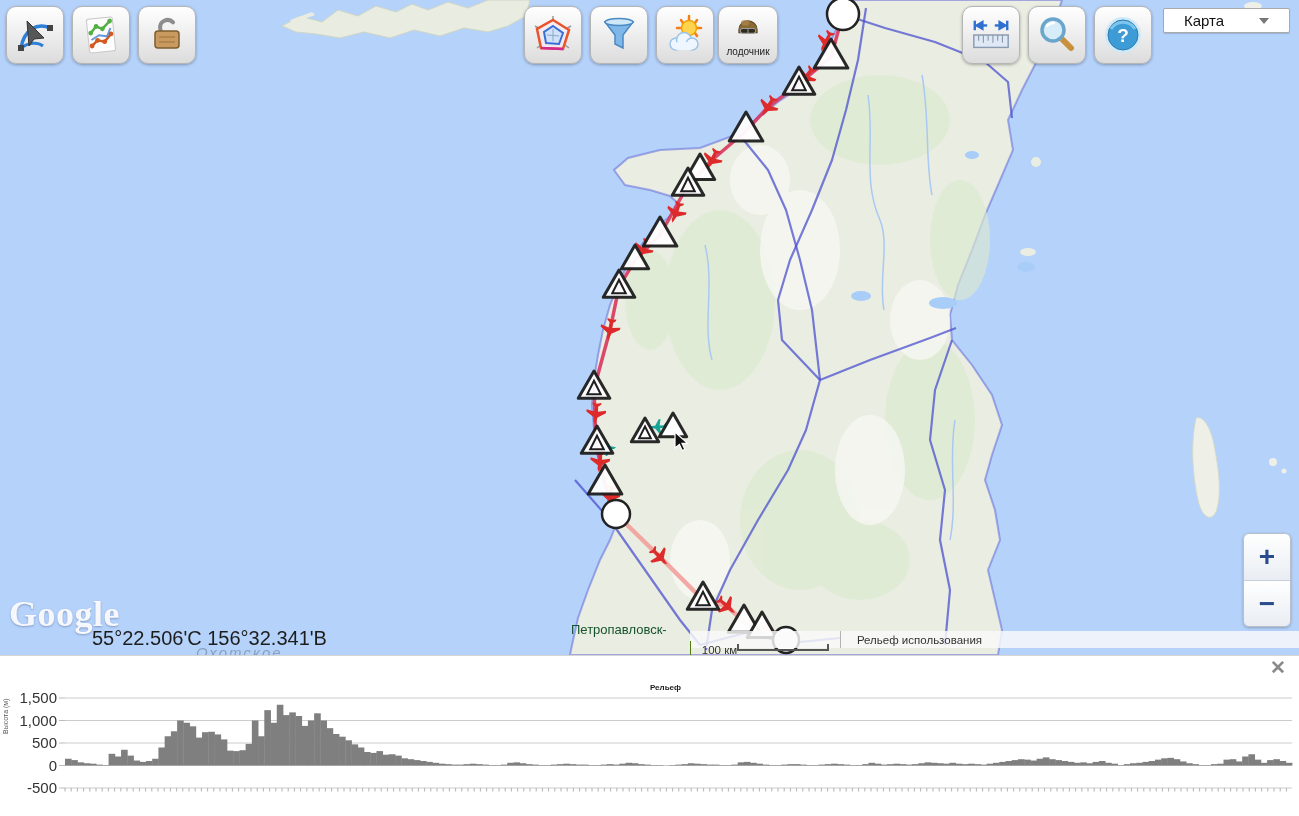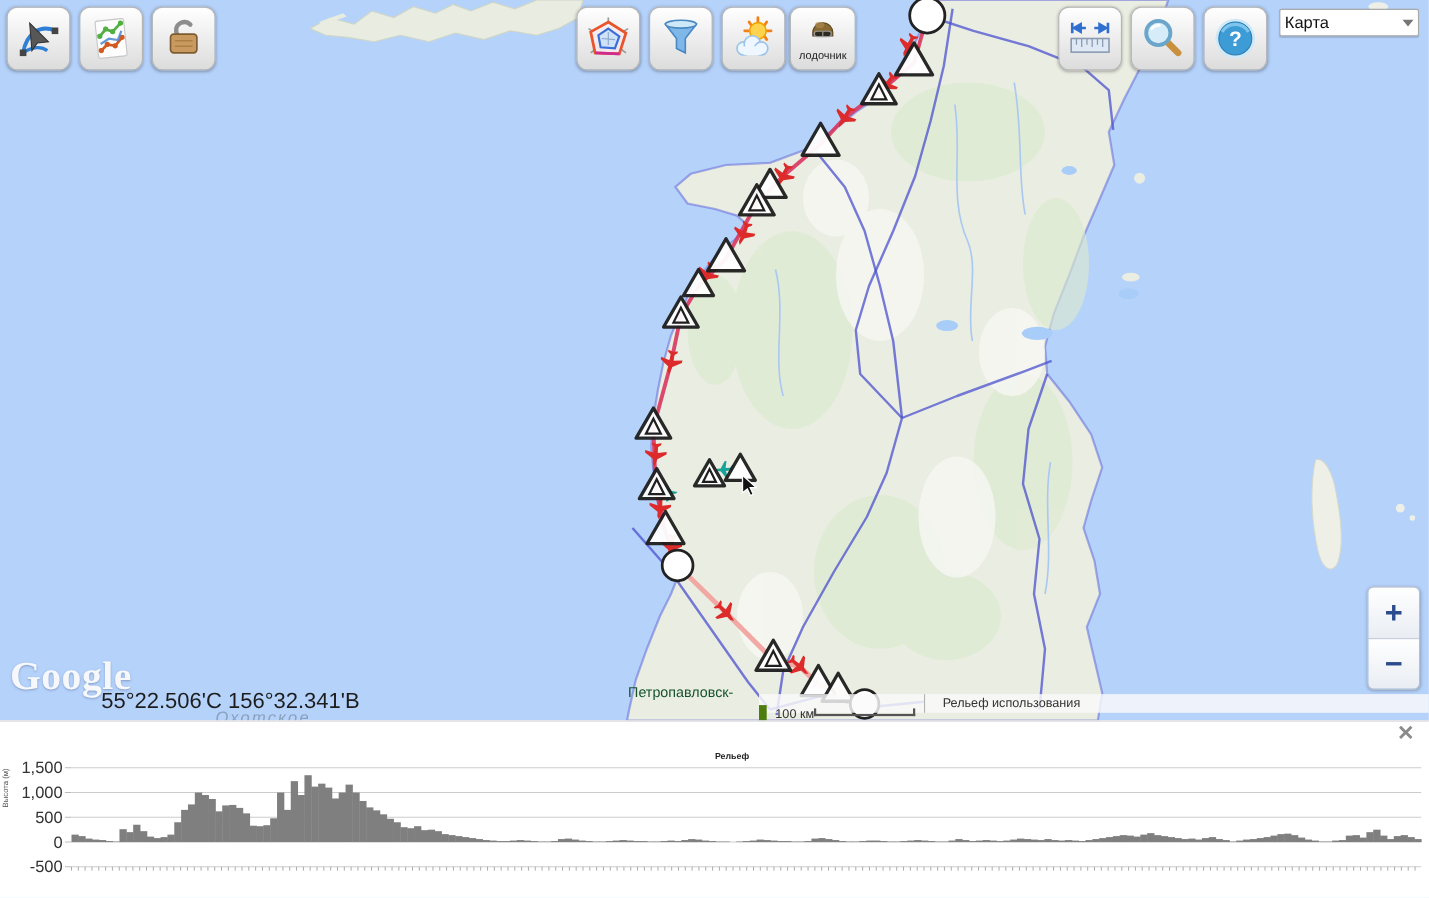--- a/index.html
+++ b/index.html
@@ -15,21 +15,21 @@
     background:linear-gradient(#ffffff, #dcdcdc); border:1px solid #b5b5b5;
     box-shadow:0 1px 3px rgba(0,0,0,.3); display:flex; flex-direction:column;
     align-items:center; justify-content:center; cursor:pointer;
   }
   .tool-btn .lbl { font-size:10px; color:#222; line-height:10px; margin-top:7px;text-align:right; }
 
   
   .map-type {
     position:absolute; top:8px; right:9px; width:127px; height:25px; background:#fff;
     border:1px solid #a9a9a9; border-radius:2px; display:flex; align-items:center;
-    padding:0 4px; font-size:15px; color:#111; cursor:pointer; box-shadow:0 1px 1px rgba(0,0,0,.15);
+    padding:0 20px; font-size:15px; color:#111; cursor:pointer; box-shadow:0 1px 1px rgba(0,0,0,.15);
   }
   .map-type .arrow { margin-left:auto; width:0; height:0; border-left:5px solid transparent;
     border-right:5px solid transparent; border-top:6px solid #777; }
 
   
   .zoom-ctrl { position:absolute; right:8px; top:533px; width:48px; border:1px solid #b9bfc9;
     border-radius:6px; overflow:hidden; box-shadow:0 1px 3px rgba(0,0,0,.25); }
   .zoom-btn { width:100%; height:46px; background:linear-gradient(#ffffff,#e9edf3);
     color:#2a4b8d; font-size:28px; font-weight:bold; display:flex; align-items:center;
     justify-content:center; cursor:pointer; }
@@ -41,21 +41,21 @@
     text-shadow:0 1px 2px rgba(80,100,140,.5); }
   .coords { position:absolute; left:92px; bottom:5px; font-size:20px; color:#1d1d1d; }
   .sea-label { position:absolute; left:196px; bottom:-6px; font-size:15px; font-style:italic;
     color:#8ba0bd; letter-spacing:2px; }
   .city-label { position:absolute; left:571px; bottom:18px; font-size:13px; color:#14532d; }
   .attrib-bar { position:absolute; right:0; left:690px; bottom:7px; height:17px;
     display:flex; align-items:center; background:rgba(250,250,250,.82);
     font-size:11.5px; color:#333; }
   .attrib-bar .sect { display:flex; align-items:center; justify-content:center; height:100%; white-space:nowrap; }
   .sect-attr { flex:1; }
-  .sect-scale { width:150px; border-left:7px solid #4d7c0f; gap:0;margin-top:20px; }
+  .sect-scale { width:150px; border-left:1px solid #4d7c0f; gap:0;margin-top:20px; }
   .sect-terms { width:158px; border-left:1px solid #b3b3b3; cursor:pointer; }
   .scale-bar { width:92px; height:7px; border-left:2px solid #555; border-right:2px solid #555;
     border-bottom:2px solid #555; margin-top:-4px; }
 
   
   .elev-panel { position:relative; width:1299px; height:161px; background:#fff; border-top:1px solid #d5d5d5; }
   .elev-close { position:absolute; right:13px; top:2px; font-size:19px; font-weight:bold;
     color:#8a8a8a; cursor:pointer; line-height:20px; }
   .elev-title { position:absolute; top:27px; left:0; right:0; text-align:center;
     font-size:8px; font-weight:bold; color:#222;padding-left:32px; }

